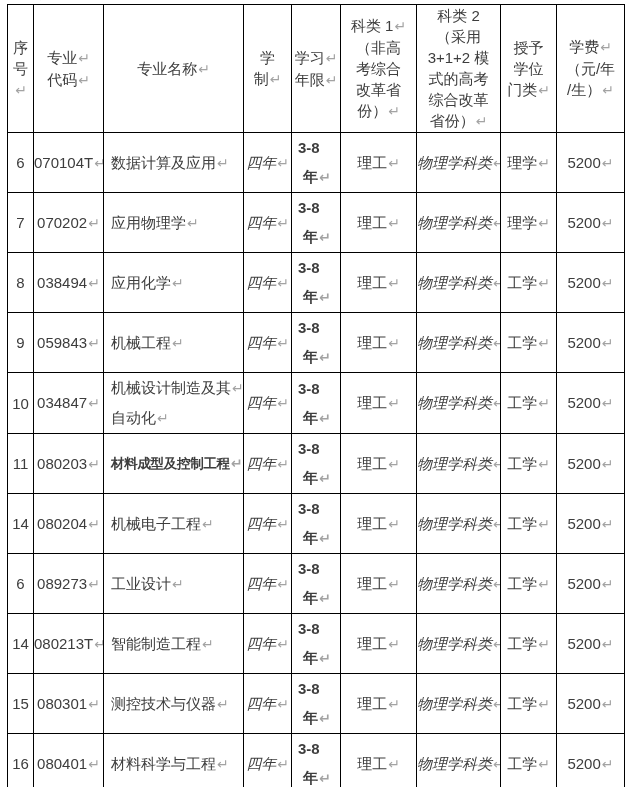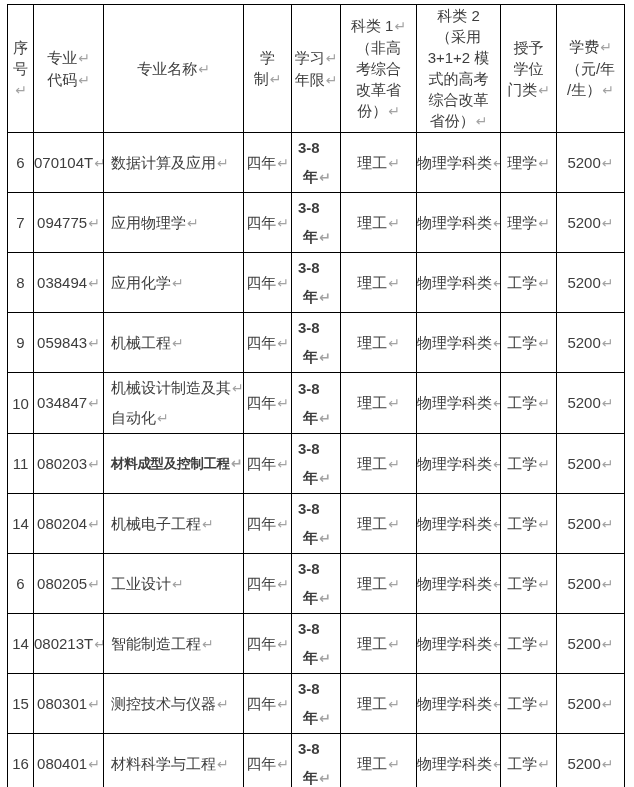--- a/index.html
+++ b/index.html
@@ -51,21 +51,21 @@
     font-size:15px;
     overflow:hidden;
   }
   thead th{height:125px;line-height:21px;}
   tbody td{height:58px;line-height:29px;}
   td.cell-name{text-align:left;padding-left:7px;}
   td.cell-years{text-align:left;padding-left:6px;font-weight:bold;}
   .yline2{padding-left:5px;}
   .nline{white-space:nowrap;}
   .nline.fit{font-size:13.5px;letter-spacing:-0.3px;font-weight:bold;}
-  td.cell-cat2 .nowrap, td.cell-duration .nowrap{white-space:nowrap;}
+  td.cell-cat2 .nowrap, td.cell-duration .nowrap{white-space:nowrap;font-style:italic;}
   .pmark{
     color:#a3a3a3;
     font-size:14px;
     padding-left:1px;
   }
 </style>
 </head>
 <body>
 
 <div class="page">
@@ -170,21 +170,21 @@
       <td class="cell-cat2"><span class="nowrap"><span>物理学科类</span><span class="pmark">↵</span></span></td>
       <td class="cell-degree"><span>理学</span><span class="pmark">↵</span></td>
       <td class="cell-tuition">
         <span>5200</span><span class="pmark">↵</span>
         
       </td>
     </tr>
 
     <tr>
       <td class="cell-no"><span>7</span></td>
-      <td class="cell-code"><span>094775</span><span class="pmark">↵</span></td>
+      <td class="cell-code"><span>070202</span><span class="pmark">↵</span></td>
       <td class="cell-name">
             <div>
               <div class="nline"><span>应用物理学</span><span class="pmark">↵</span></div>
             </div>
           </td>
       <td class="cell-duration"><span class="nowrap"><span>四年</span><span class="pmark">↵</span></span></td>
       <td class="cell-years">
         <div class="yline1"><span>3-8</span></div>
         <div class="yline2"><span>年</span><span class="pmark">↵</span></div>
       </td>
@@ -303,21 +303,21 @@
       <td class="cell-cat2"><span class="nowrap"><span>物理学科类</span><span class="pmark">↵</span></span></td>
       <td class="cell-degree"><span>工学</span><span class="pmark">↵</span></td>
       <td class="cell-tuition">
         <span>5200</span><span class="pmark">↵</span>
         
       </td>
     </tr>
 
     <tr>
       <td class="cell-no"><span>6</span></td>
-      <td class="cell-code"><span>080205</span><span class="pmark">↵</span></td>
+      <td class="cell-code"><span>089273</span><span class="pmark">↵</span></td>
       <td class="cell-name">
             <div>
               <div class="nline"><span>工业设计</span><span class="pmark">↵</span></div>
             </div>
           </td>
       <td class="cell-duration"><span class="nowrap"><span>四年</span><span class="pmark">↵</span></span></td>
       <td class="cell-years">
         <div class="yline1"><span>3-8</span></div>
         <div class="yline2"><span>年</span><span class="pmark">↵</span></div>
       </td>

